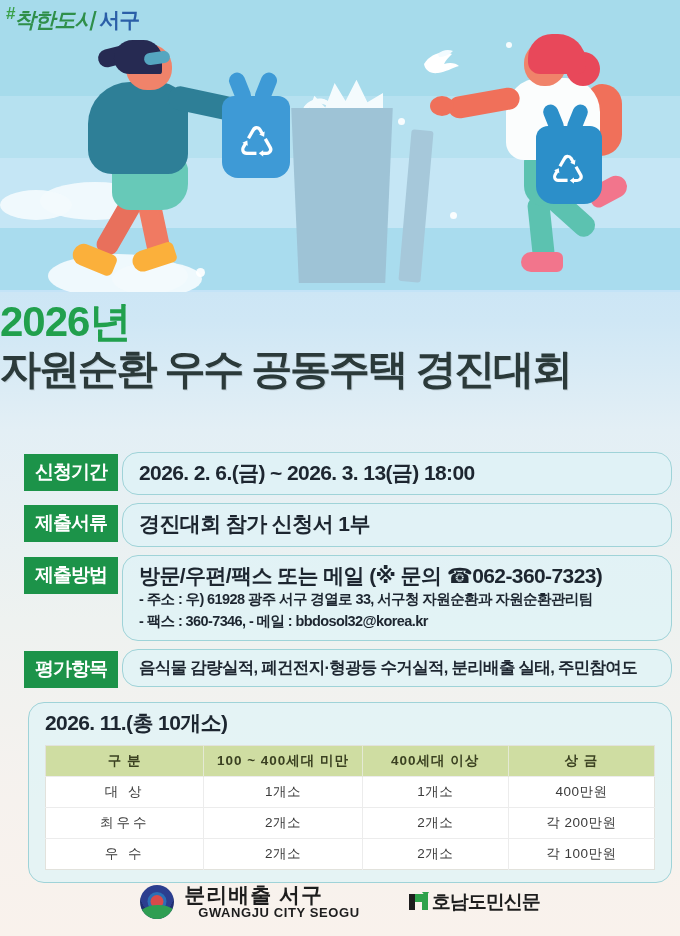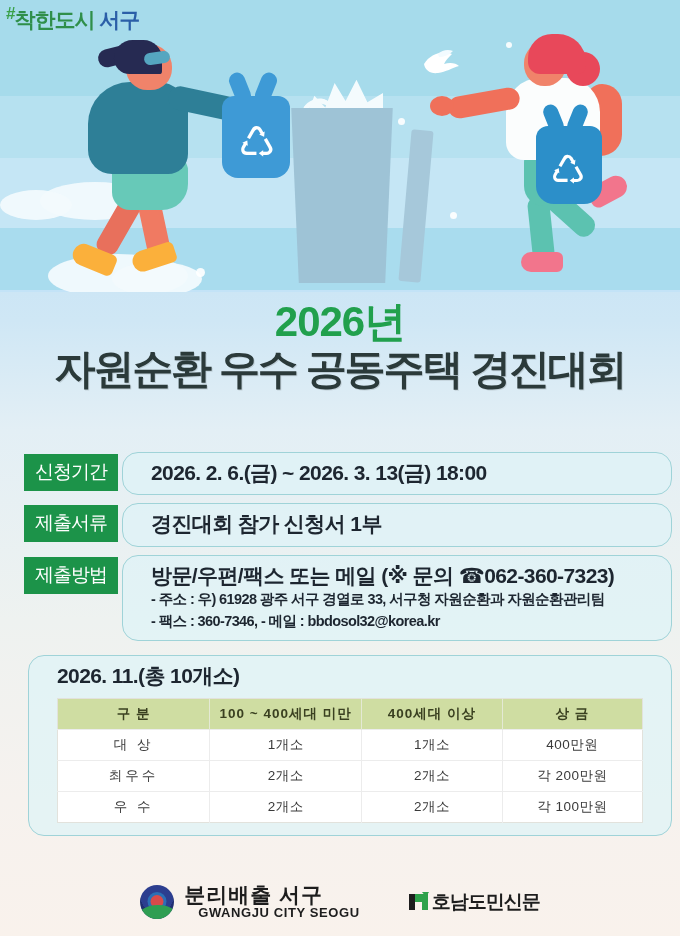--- a/index.html
+++ b/index.html
@@ -148,29 +148,29 @@
   .logo-badge {
     position: absolute;
     left: 6px; top: 4px;
     z-index: 6;
     font-weight: 700;
     font-size: 21px;
     letter-spacing: -1px;
     white-space: nowrap;
   }
   .logo-badge .hash { color: #3aa14a; font-size: 17px; vertical-align: super; }
-  .logo-badge .g1 { color: #2f8f4a; }
+  .logo-badge .g1 { color: #2f8f4a; font-style: italic; }
   .logo-badge .b1 { color: #2b5fa8; }
 
   
   .title-wrap {
     position: absolute;
     left: 0; top: 300px;
     width: 680px;
-    text-align: center;
+    text-align: left;
   }
   .title-year {
     font-size: 42px;
     font-weight: 700;
     color: #21a04d;
     letter-spacing: -1px;
     line-height: 1.05;
   }
   .title-main {
     font-size: 41px;
@@ -194,34 +194,34 @@
     margin-bottom: 8px;
     padding-left: 24px;
     padding-right: 8px;
   }
   .row-label {
     flex: 0 0 auto;
     width: 94px;
     background: #1c9349;
     color: #ffffff;
     font-size: 19px;
-    font-weight: 400;
+    font-weight: 700;
     letter-spacing: -1px;
     text-align: center;
     padding: 5px 0 6px;
     box-sizing: border-box;
     margin-top: 2px;
   }
   .row-label.spaced { letter-spacing: 9px; text-indent: 9px; }
   .row-pill {
     flex: 1 1 auto;
     border: 1.5px solid #9fd3d8;
     border-radius: 16px;
     background: rgba(222,243,246,.72);
-    padding: 7px 28px 8px;
+    padding: 7px 16px 8px;
     box-sizing: border-box;
     margin-left: 4px;
     min-height: 34px;
   }
   .pill-main {
     font-size: 21px;
     font-weight: 700;
     color: #1d2630;
     letter-spacing: -.6px;
     line-height: 1.25;
@@ -426,20 +426,26 @@
 
     <div class="row">
       <div class="row-label">제출방법</div>
       <div class="row-pill">
         <div class="pill-main">방문/우편/팩스 또는 메일 (※ 문의 ☎062-360-7323)</div>
         <div class="pill-sub">- 주소 : 우) 61928 광주 서구 경열로 33, 서구청 자원순환과 자원순환관리팀</div>
         <div class="pill-sub">- 팩스 : 360-7346, - 메일 : bbdosol32@korea.kr</div>
       </div>
     </div>
 
+    <div class="row eval">
+      <div class="row-label">평가항목</div>
+      <div class="row-pill">
+        <div class="pill-main">음식물 감량실적, 폐건전지·형광등 수거실적, 분리배출 실태, 주민참여도</div>
+      </div>
+    </div>
 
     <div class="row award">
       <div class="row-pill">
         <div class="pill-main">2026. 11.(총 10개소)</div>
 
         <table class="award-table">
           <colgroup>
               <col class="c1">
               <col class="c2">
               <col class="c3">

